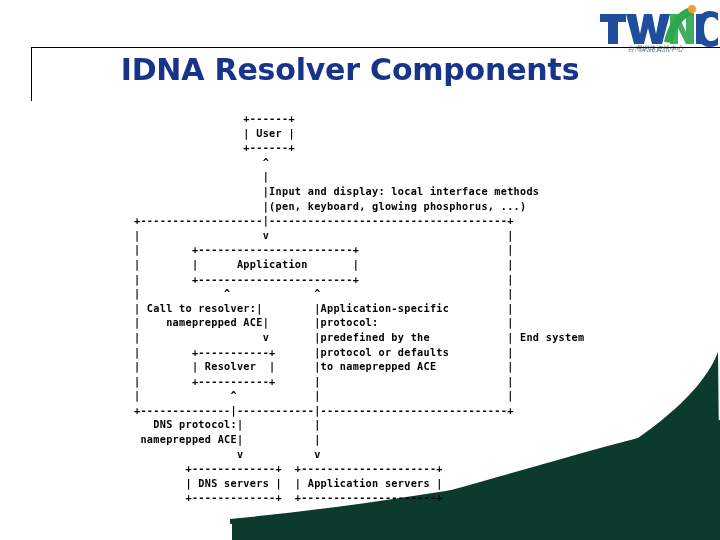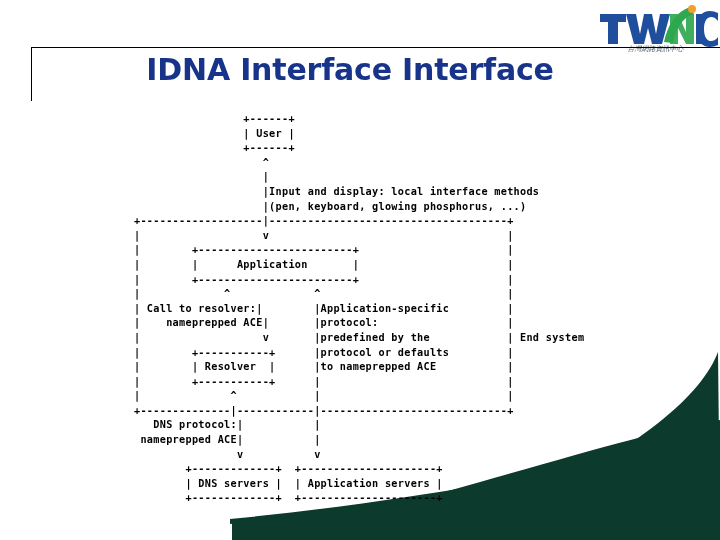--- a/index.html
+++ b/index.html
@@ -116,21 +116,21 @@
     <circle cx="96" cy="7" r="4" fill="#f0a030"></circle>
 
     <rect x="100" y="12" width="7" height="30" fill="#1f4e9c"></rect>
 
     <path d="M 122 19 C 118 13 108 12 108 27 C 108 42 118 41 122 35 L 122 43 C 112 48 100 44 100 27 C 100 10 112 6 122 11 Z" fill="#1f4e9c"></path>
   </svg>
   <div id="logo-cjk">台灣網路資訊中心</div>
 
   <div id="title-rule"></div>
   <div id="title-left-rule"></div>
-  <div id="page-title">IDNA Interface Interface</div>
+  <div id="page-title">IDNA Resolver Components</div>
 
   <pre id="ascii-diagram">                 +------+
                  | User |
                  +------+
                     ^
                     |
                     |Input and display: local interface methods
                     |(pen, keyboard, glowing phosphorus, ...)
 +-------------------|-------------------------------------+
 |                   v                                     |

